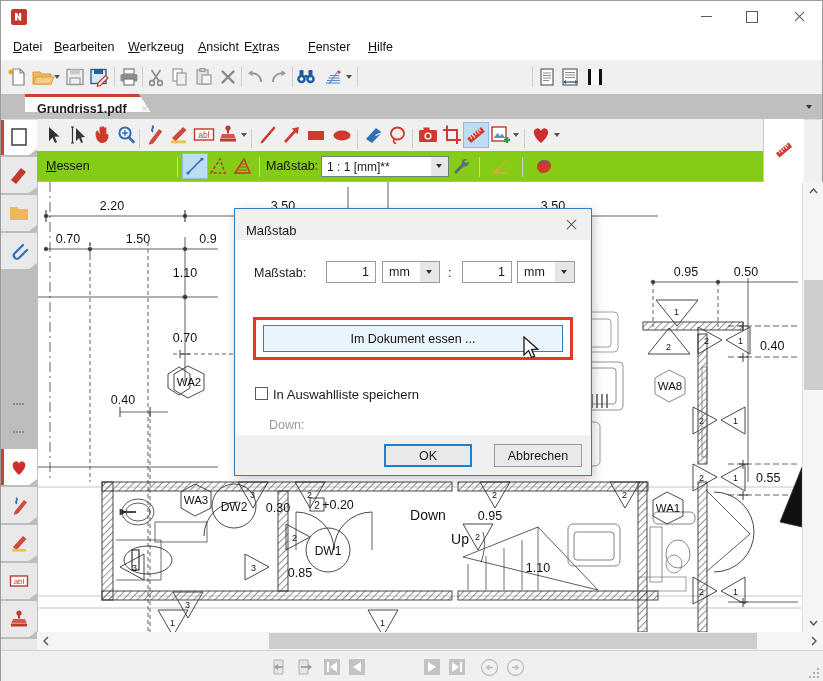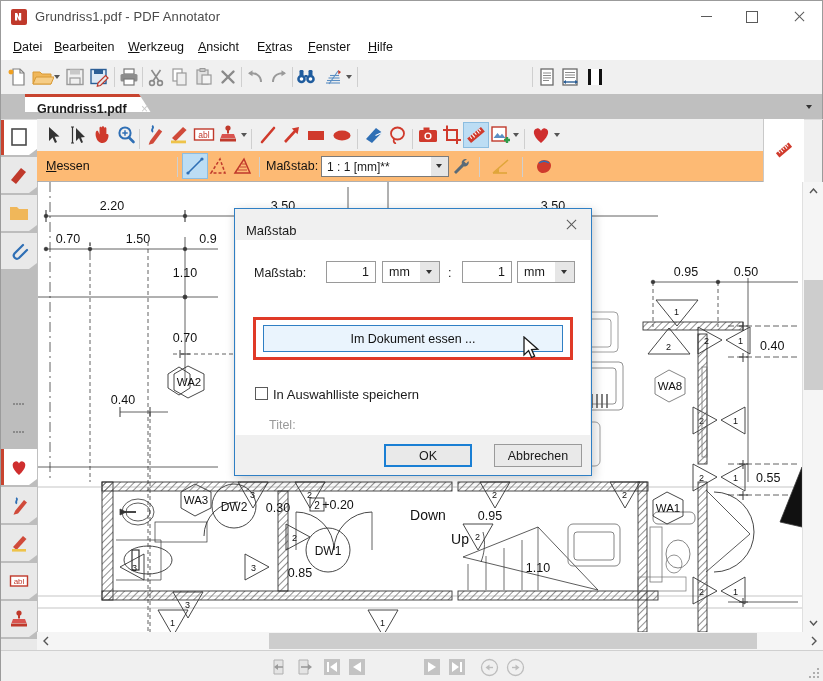--- a/index.html
+++ b/index.html
@@ -50,21 +50,21 @@
   #tabstrip{position:absolute;left:0;top:93px;width:100%;height:25px;background:#bfbfbf;}
   #tab0{position:absolute;left:24px;top:0px;width:130px;height:18px;background:#fff;border-top:3px solid #c8442f;box-sizing:border-box;
         clip-path:polygon(0 0,114px 0,130px 25px,0 25px);}
   #tab0 .tlabel{position:absolute;left:12px;top:5px;font-size:12.5px;font-weight:bold;color:#1a1a1a;}
   #tab0 .tclose{position:absolute;left:116px;top:5px;color:#c9c9c9;font-size:12px;}
   #tabmenu{position:absolute;right:4px;top:4px;width:18px;height:18px;display:flex;align-items:center;justify-content:center;}
 
   
   #tools{position:absolute;left:36px;top:118px;width:746px;height:32px;background:#f0f0f0;}
   #toolsline{position:absolute;left:0;top:118px;width:823px;height:1px;background:#ddd;}
-  #measurebar{position:absolute;left:36px;top:150px;width:746px;height:31px;background:#fdba74;border-bottom:1px solid #b0b0b0;box-sizing:border-box;}
+  #measurebar{position:absolute;left:36px;top:150px;width:746px;height:31px;background:#84cc16;border-bottom:1px solid #b0b0b0;box-sizing:border-box;}
   #measurebar .mlabel{position:absolute;left:9px;top:8px;font-size:12.5px;color:#111;}
   #mcombo{position:absolute;left:284px;top:5px;width:128px;height:21px;background:#fff;border:1px solid #7a7a7a;box-sizing:border-box;}
   #mcombo .mv{position:absolute;left:5px;top:3px;font-size:12px;}
   #mcombo .marrow{position:absolute;right:0;top:0;width:17px;height:19px;background:#e6e6e6;display:flex;align-items:center;justify-content:center;}
   .sel-tool{background:#bcddf4;outline:1px solid #8cbde0;}
 
   
   #leftrail{position:absolute;left:0;top:118px;width:36px;height:530px;background:#bdbdbd;}
   .rail-tab{position:absolute;left:0;width:36px;height:36px;}
   .rail-tab .sh{position:absolute;left:0;top:0;width:36px;height:36px;background:#e9e9e9;clip-path:polygon(0 0,36px 0,36px 30px,28px 36px,0 36px);}
@@ -126,38 +126,37 @@
 
 <div id="app">
 
   <div id="titlebar">
     <span class="tb-icon">
       <svg width="18" height="18" viewBox="0 0 18 18">
         <rect x="1" y="1" width="16" height="16" rx="2" fill="#c0392b"></rect>
         <path d="M5 12.5 L5 5 L7.2 5 L9 9.2 L9 5 L11.2 5 L11.2 12.5 L9 12.5 L7.2 8.4 L7.2 12.5 Z" fill="#fff"></path>
       </svg>
     </span>
-    <span class="tb-text">Grundriss1.pdf - PDF Annotator</span>
     <div class="wbtn" id="btn-min">
         <span class="glyph-min"></span>
       </div>
     <div class="wbtn" id="btn-max">
         <span class="glyph-max"></span>
       </div>
     <div class="wbtn" id="btn-close">
         <span class="glyph-close"></span>
       </div>
   </div>
 
   <div id="menubar">
     <div class="mi" style="left:5px"><u>D</u>atei</div>
     <div class="mi" style="left:46px"><u>B</u>earbeiten</div>
     <div class="mi" style="left:120px"><u>W</u>erkzeug</div>
     <div class="mi" style="left:190px"><u>A</u>nsicht</div>
-    <div class="mi" style="left:249px">E<u>x</u>tras</div>
+    <div class="mi" style="left:236px">E<u>x</u>tras</div>
     <div class="mi" style="left:300px"><u>F</u>enster</div>
     <div class="mi" style="left:360px"><u>H</u>ilfe</div>
   </div>
 
   <div id="toolbar">
 
     <div class="tbtn" style="left:5px">
       <svg width="24" height="24" viewBox="0 0 24 24">
         <path d="M7 4 h7 l4 4 v12 h-11 z" fill="#fff" stroke="#808080" stroke-width="1.2"></path>
         <path d="M14 4 v4 h4" fill="none" stroke="#808080" stroke-width="1.2"></path>
@@ -1018,21 +1017,21 @@
       <div id="redbox"></div>
       <div id="measurebtn">Im Dokument essen ...</div>
       <span id="cursor">
         <svg width="18" height="26" viewBox="0 0 18 26">
           <path d="M1 1 L1 19 L5.6 14.6 L8.6 21.5 L11.6 20.2 L8.6 13.6 L14.8 13.2 Z" fill="#fff" stroke="#1a1a1a" stroke-width="1.3"></path>
         </svg>
       </span>
 
       <span class="cbox" style="left:19px;top:147px"></span>
       <span class="fl" style="position:absolute;left:37px;top:147px;font-size:13px;">In Auswahlliste speichern</span>
-      <span class="flabel dim" style="left:33px;top:178px">Titel:</span>
+      <span class="flabel dim" style="left:33px;top:178px">Down:</span>
       <div id="titlefield" style="top:196px;left:33px;width:288px">1 : 1 [mm]</div>
     </div>
 
     <div class="dfoot">
       <div id="okbtn">OK</div>
       <div id="cancelbtn">Abbrechen</div>
     </div>
   </div>
 
 </div>

